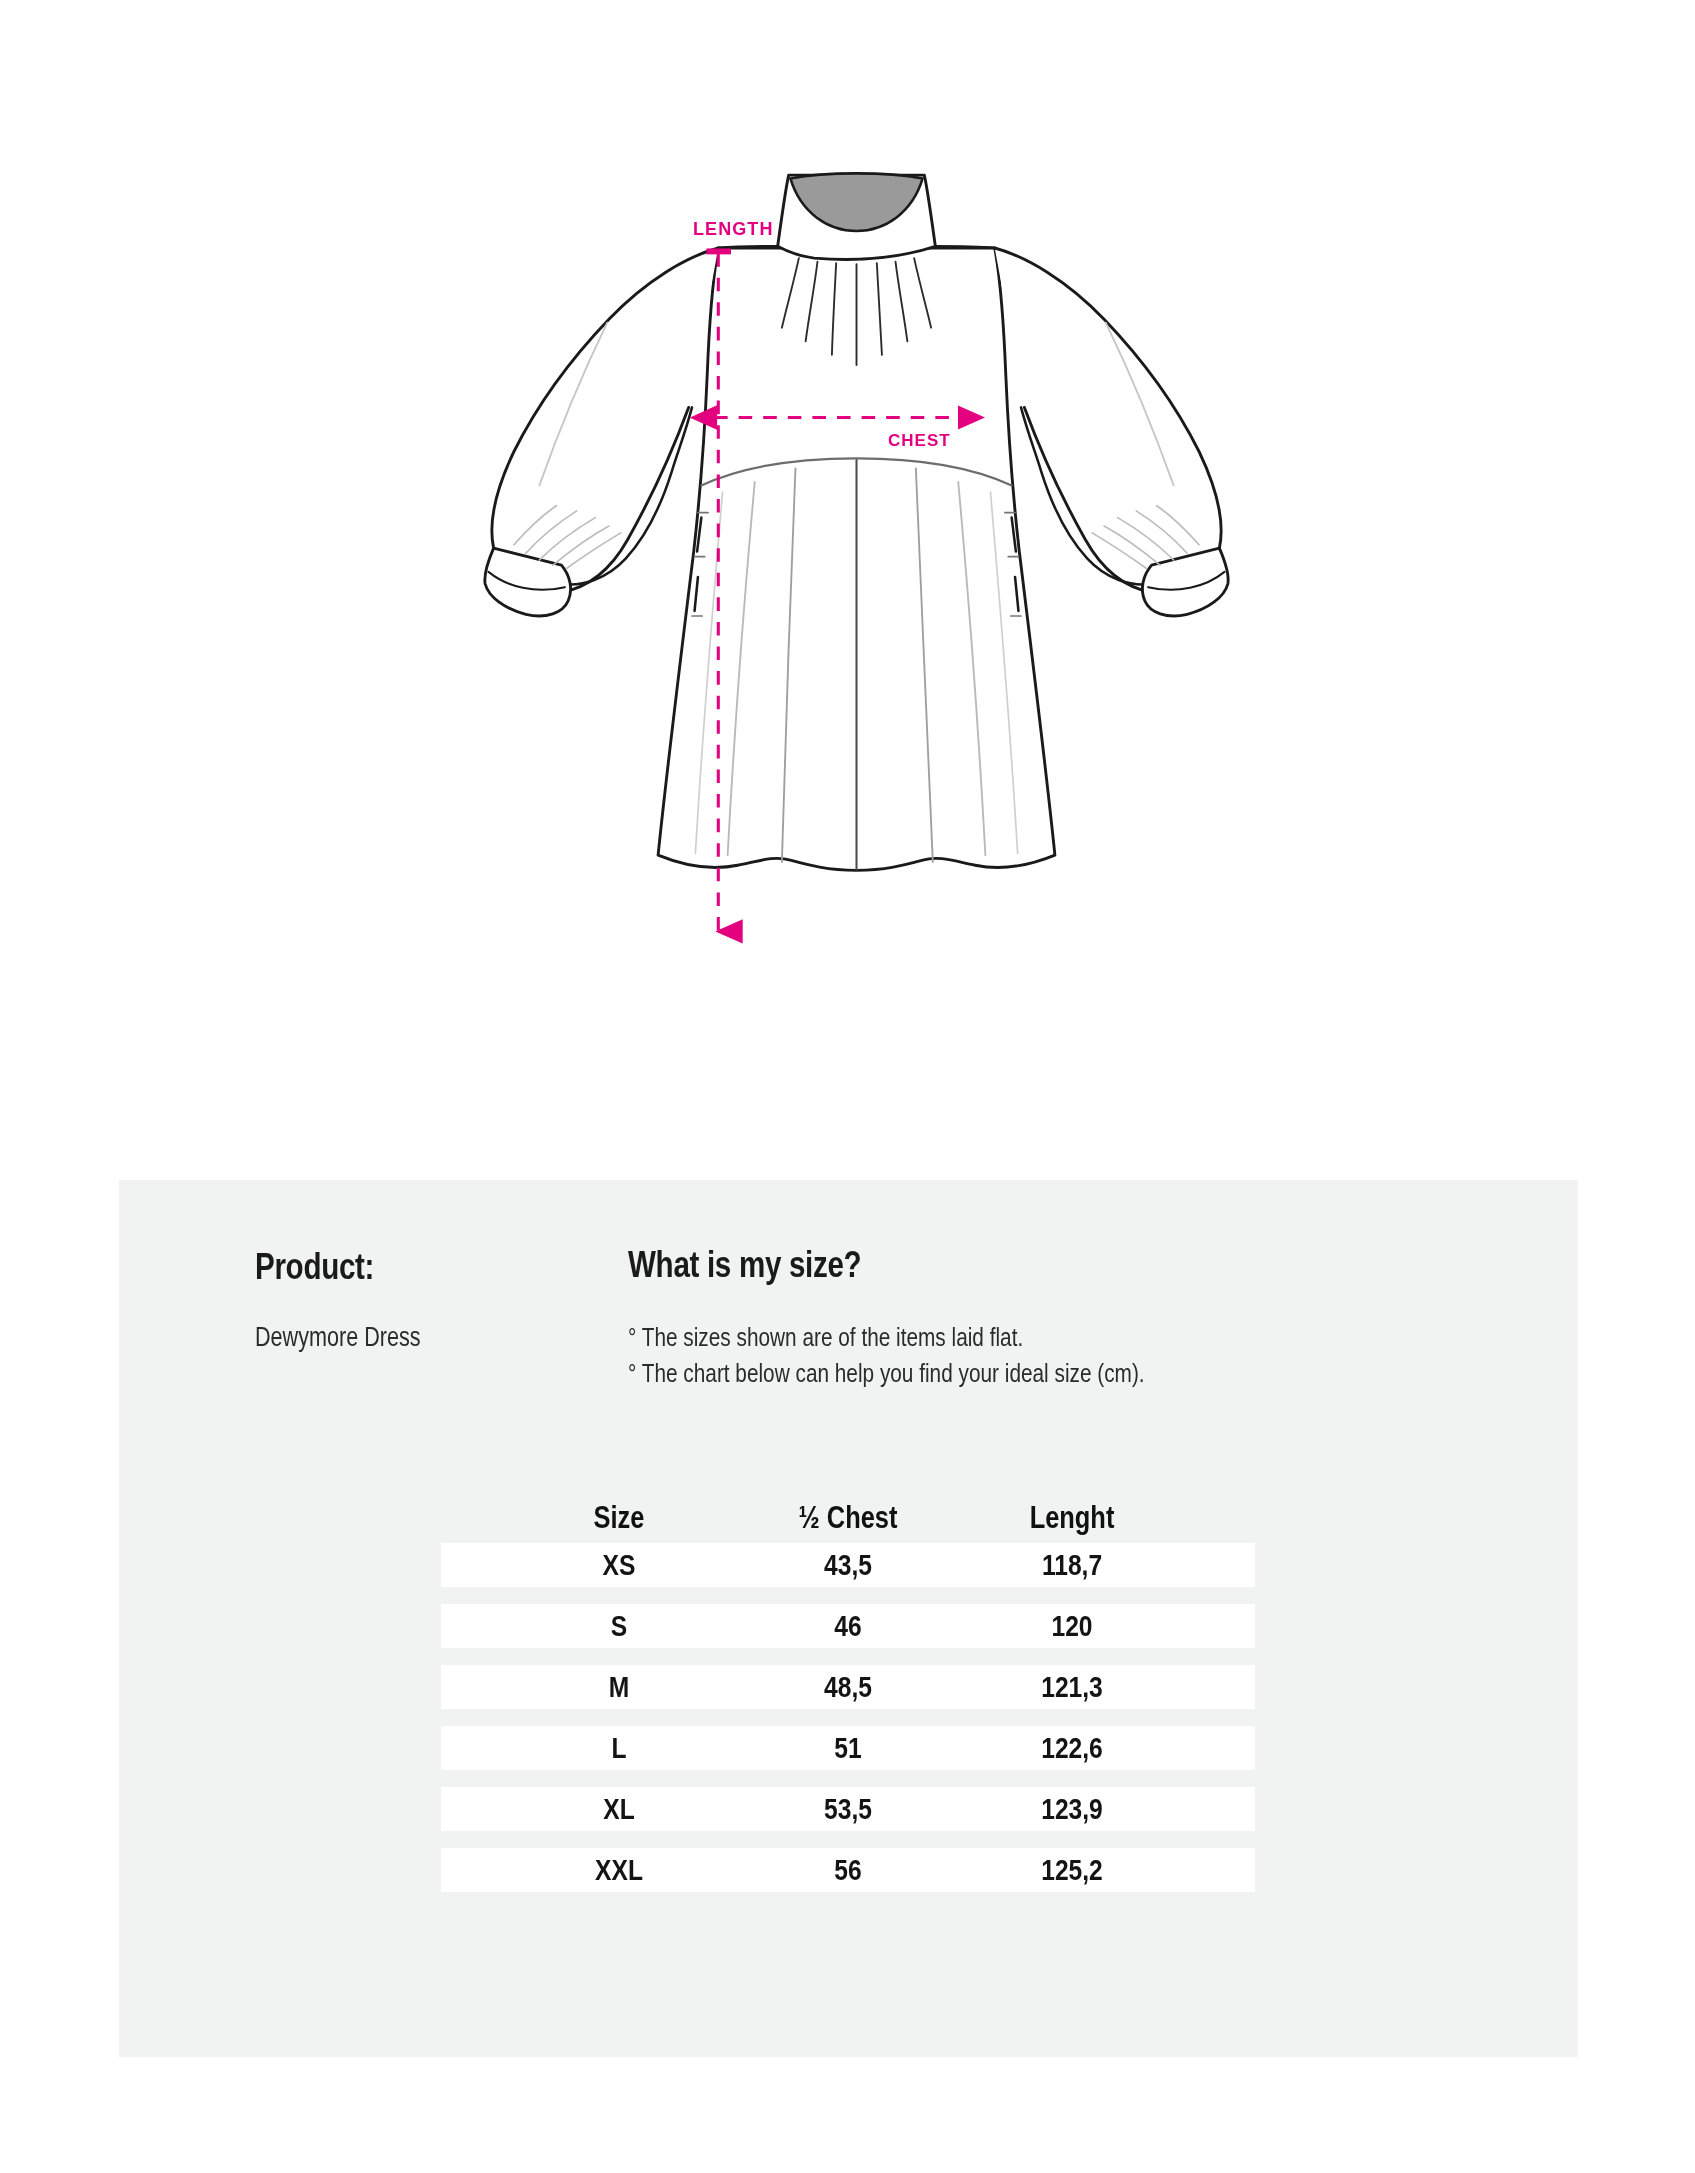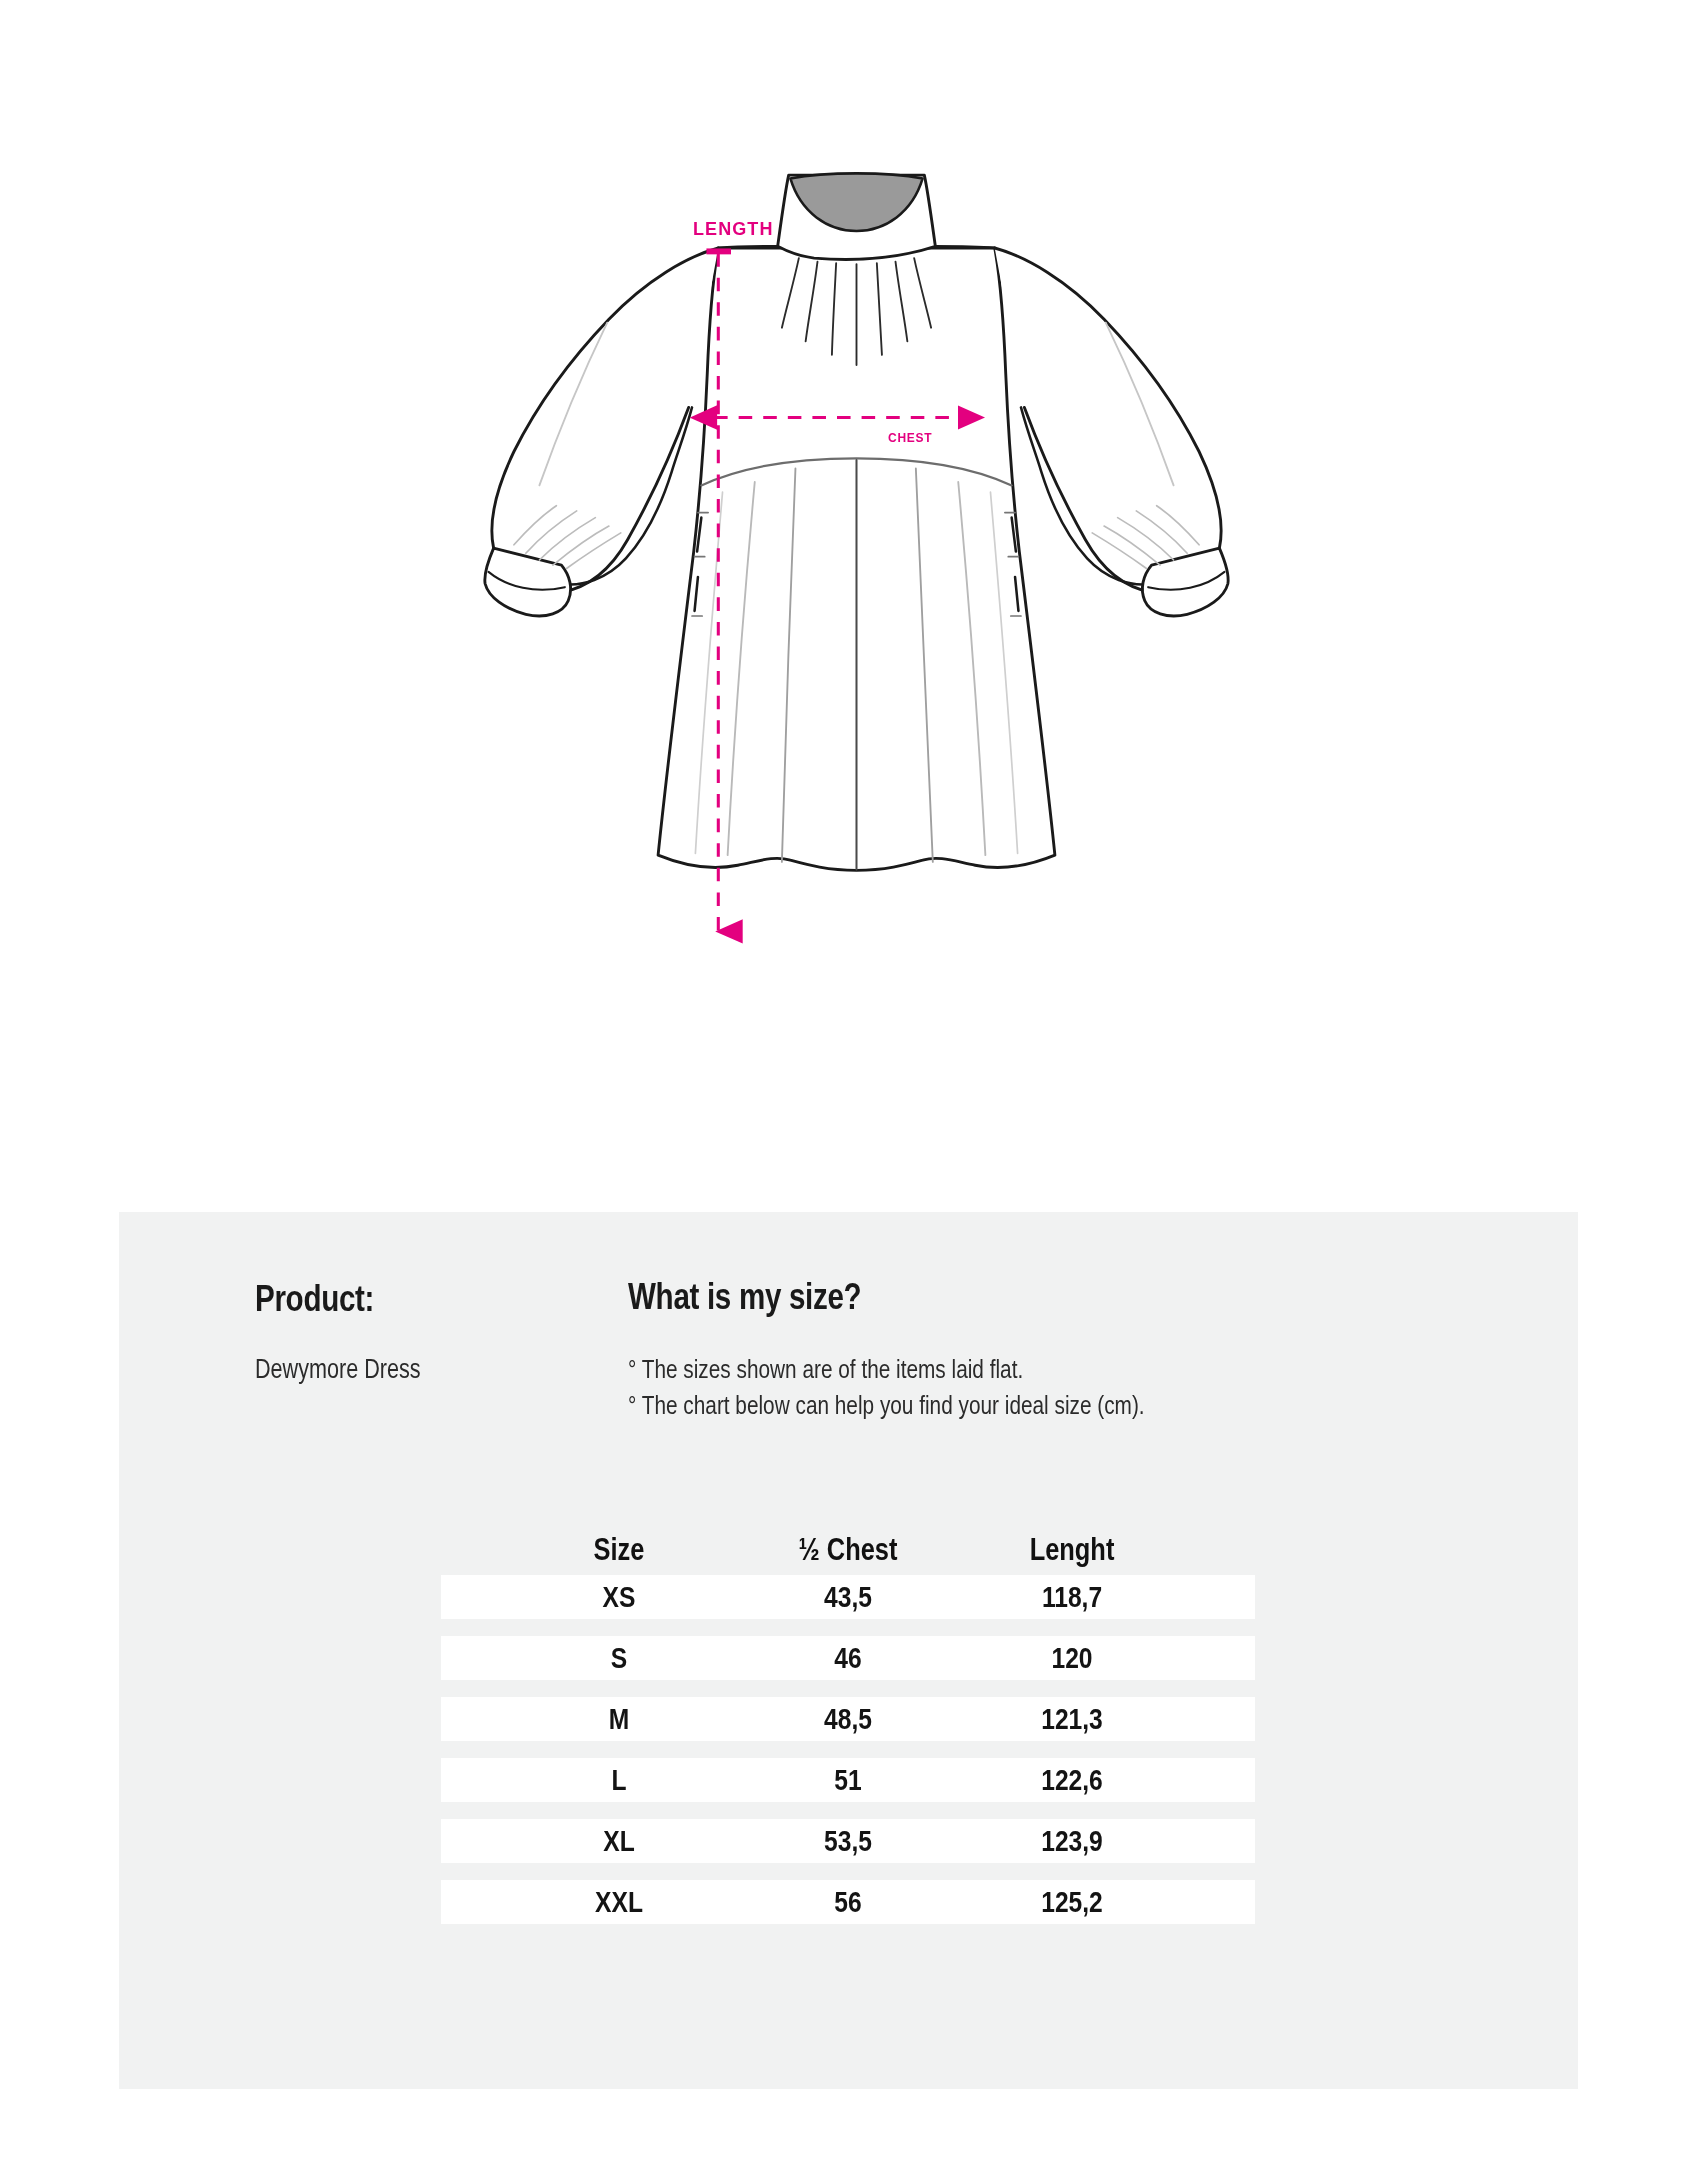--- a/index.html
+++ b/index.html
@@ -40,28 +40,28 @@
   }
   #length-label {
     left: 693px;
     top: 219px;
     font-size: 18px;
     text-align: center;
   }
   #chest-label {
     left: 888px;
     top: 431px;
-    font-size: 12px;
+    font-size: 17px;
   }
 
   
   #info-panel {
     position: absolute;
     left: 119px;
-    top: 1212px;
+    top: 1180px;
     width: 1459px;
     height: 877px;
     background: #f1f2f2;
   }
 
   #product-heading {
     position: absolute;
     left: 136px;
     top: 66px;
     font-size: 37px;

